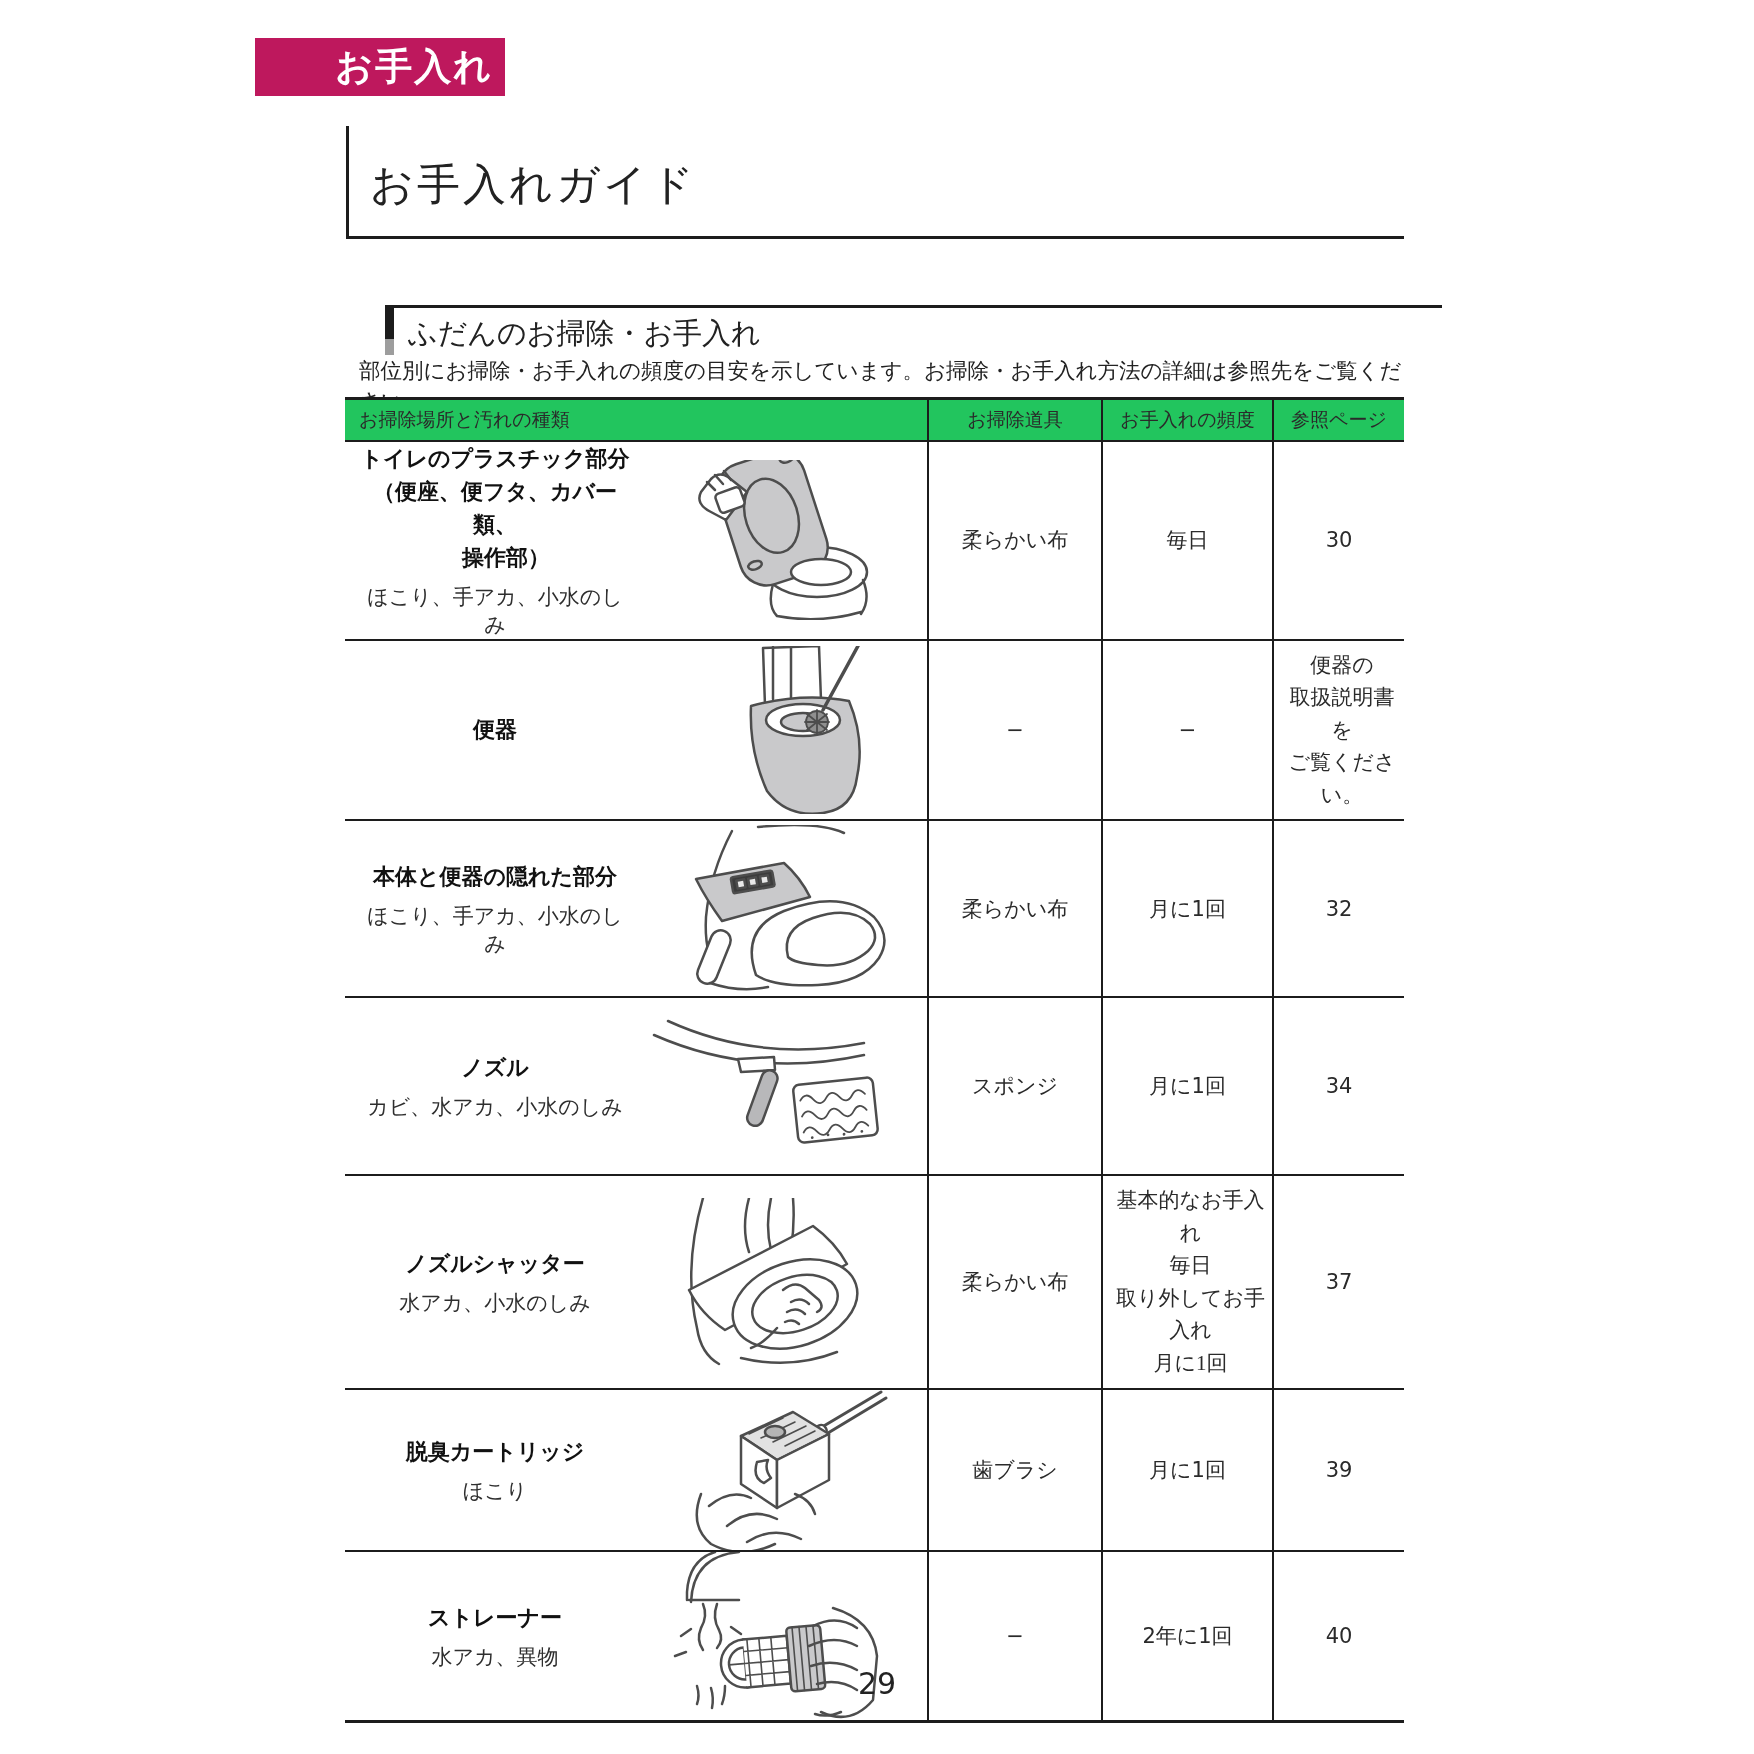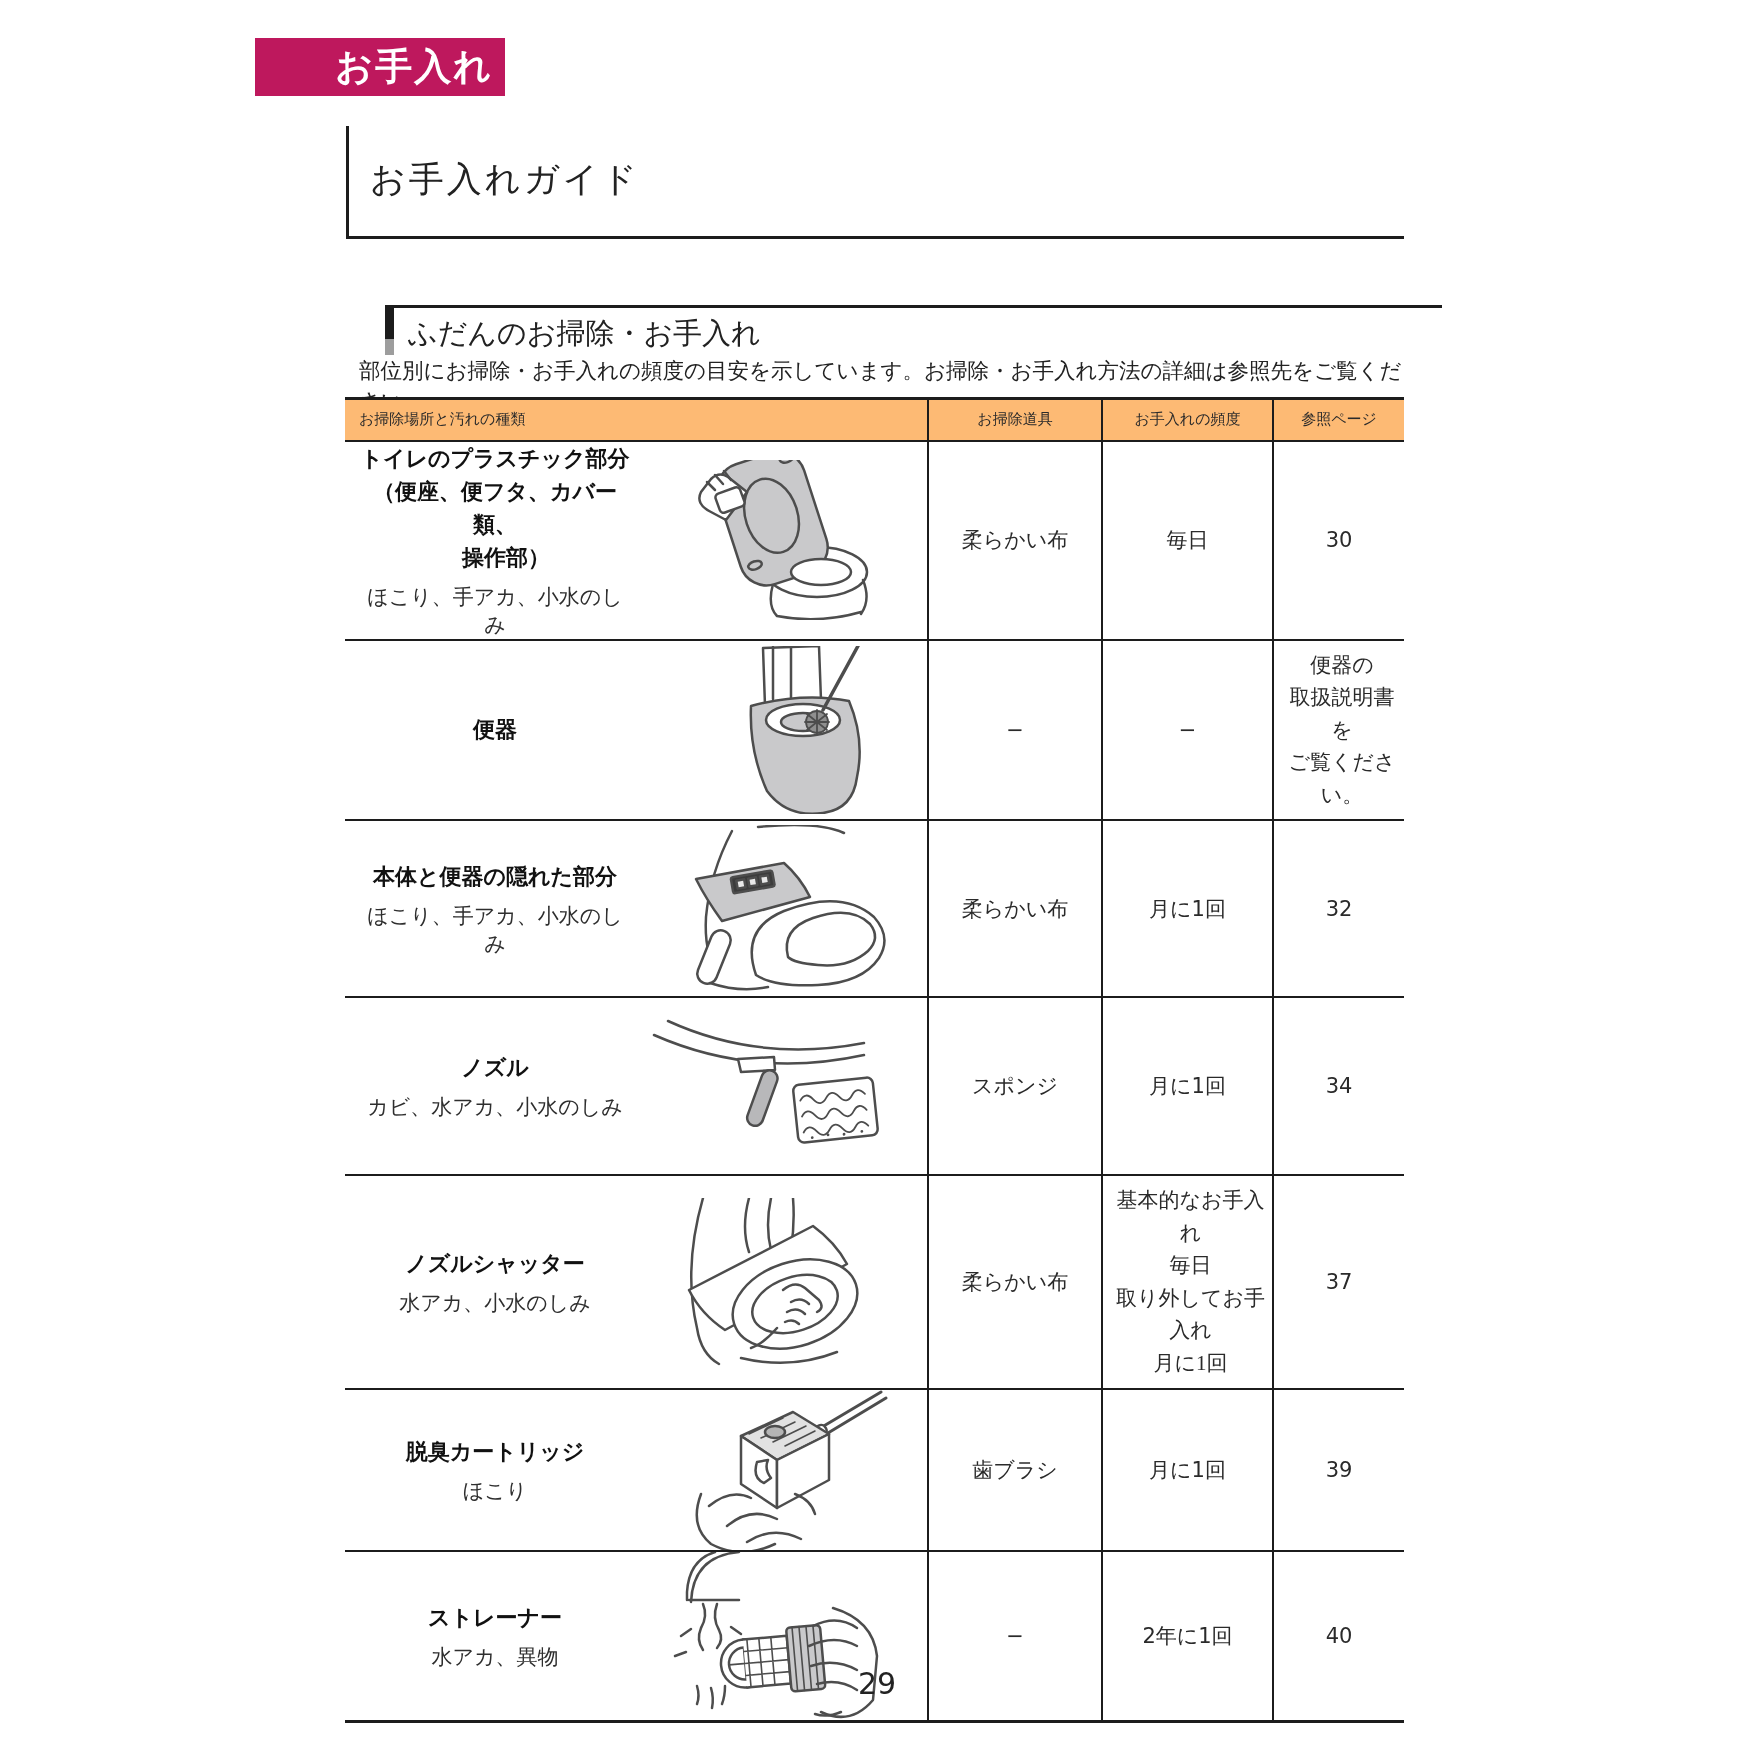--- a/index.html
+++ b/index.html
@@ -12,21 +12,21 @@
   .badge{
     position:absolute;left:255px;top:38px;width:250px;height:58px;
     background:#be185d;color:#ffffff;font-size:37px;font-weight:700;
     display:flex;align-items:center;justify-content:flex-end;
     padding-right:12px;box-sizing:border-box;letter-spacing:2px;
   }
   
   .title-vline{position:absolute;left:346px;top:126px;width:3px;height:112px;background:#1c1c1c;}
   .page-title{
     position:absolute;left:370px;top:156px;margin:0;
-    font-size:35px;font-weight:500;letter-spacing:3px;color:#222;
+    font-size:43px;font-weight:500;letter-spacing:3px;color:#222;
   }
   .title-rule{position:absolute;left:346px;top:236px;width:1058px;height:3px;background:#1c1c1c;}
   
   .section-header{
     position:absolute;left:347px;top:305px;width:1057px;
     border-top:3px solid #1c1c1c;box-sizing:border-box;margin-left:38px;
   }
   .section-bar{
     position:absolute;left:0;top:0;width:9px;height:47px;
     background:linear-gradient(#1c1c1c 0 66%,#9d9d9d 66% 100%);
@@ -38,21 +38,21 @@
     font-size:21.5px;line-height:1.4;color:#222;
   }
   
   .guide-table{
     position:absolute;left:345px;top:397px;
     border-collapse:collapse;table-layout:fixed;
     border-top:3px solid #1c1c1c;border-bottom:3px solid #1c1c1c;
   }
   .guide-table th,.guide-table td{box-sizing:border-box;}
   .guide-table th{
-    background:#fdba74;height:42px;font-size:15px;font-weight:400;color:#2a2a2a;
+    background:#22c55e;height:42px;font-size:19px;font-weight:400;color:#2a2a2a;
     border-bottom:2px solid #1c1c1c;text-align:center;
   }
   .guide-table th:first-child{text-align:left;padding-left:14px;}
   .guide-table th + th,.guide-table td + td{border-left:2px solid #1c1c1c;}
   .guide-table tbody td{
     border-top:2px solid #1c1c1c;text-align:center;vertical-align:middle;
     font-size:21px;color:#2a2a2a;
   }
   .guide-table tbody tr:first-child td{border-top:none;}
   .guide-table tbody tr:nth-child(1){height:172px;}

